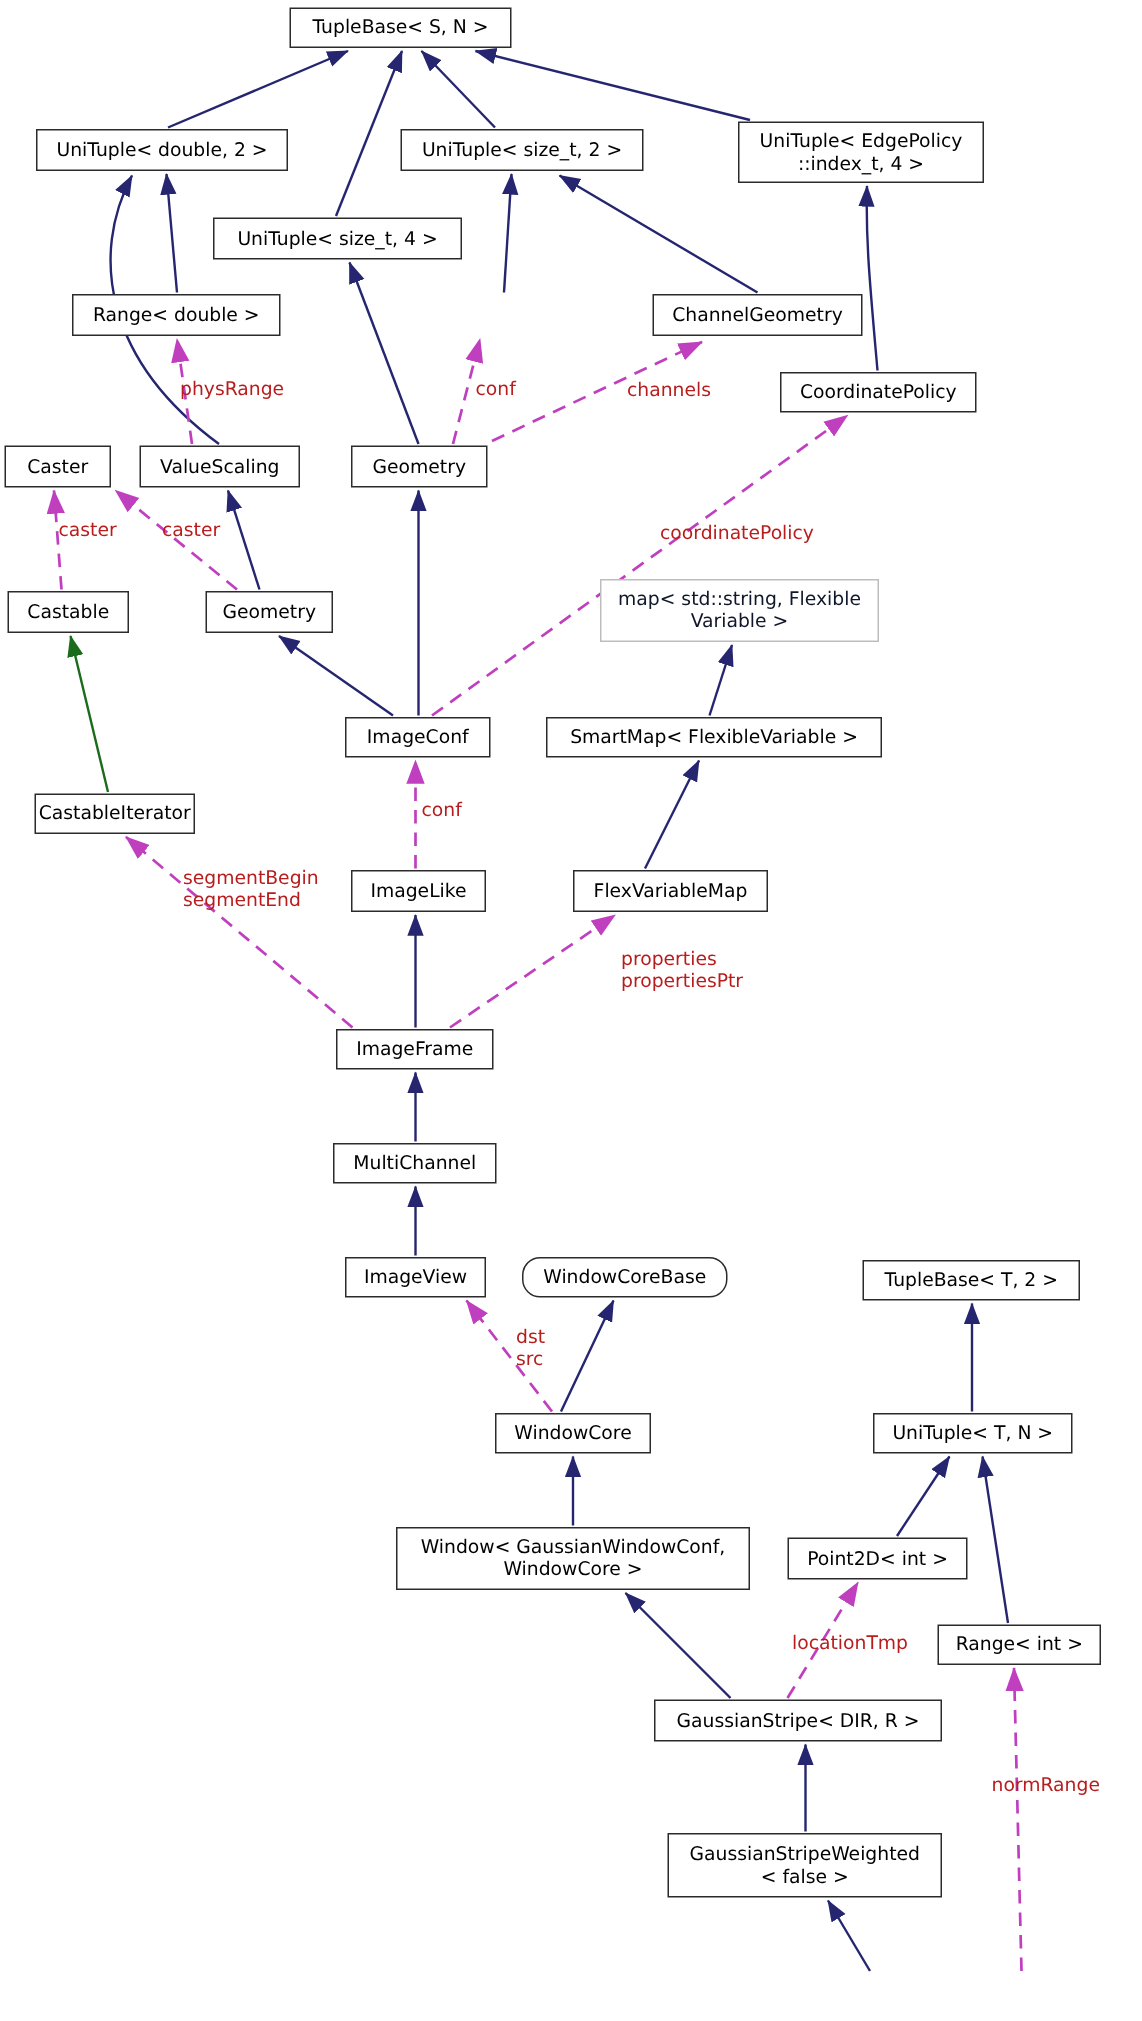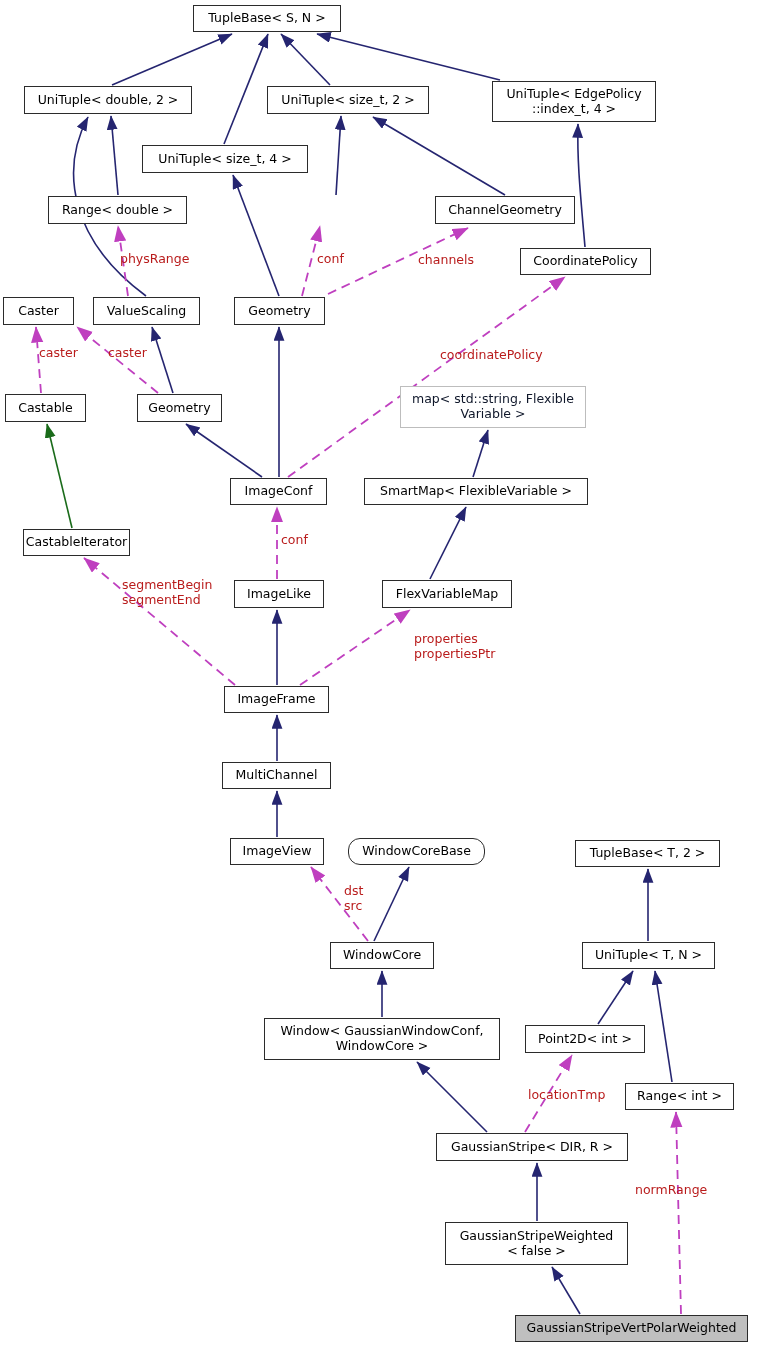--- a/index.html
+++ b/index.html
@@ -131,31 +131,30 @@
   <div class="node" style="left:575px;top:840px;width:145px;height:27px;">TupleBase&lt; T, 2 &gt;</div>
   <div class="node" style="left:330px;top:942px;width:104px;height:27px;">WindowCore</div>
   <div class="node" style="left:582px;top:942px;width:133px;height:27px;">UniTuple&lt; T, N &gt;</div>
   <div class="node" style="left:264px;top:1018px;width:236px;height:42px;">Window&lt; GaussianWindowConf,
 WindowCore &gt;</div>
   <div class="node" style="left:525px;top:1025px;width:120px;height:28px;">Point2D&lt; int &gt;</div>
   <div class="node" style="left:625px;top:1083px;width:109px;height:27px;">Range&lt; int &gt;</div>
   <div class="node" style="left:436px;top:1133px;width:192px;height:28px;">GaussianStripe&lt; DIR, R &gt;</div>
   <div class="node" style="left:445px;top:1222px;width:183px;height:43px;">GaussianStripeWeighted
 &lt; false &gt;</div>
-  <div class="node highlight" style="left:515px;top:1315px;width:233px;height:27px;">GaussianStripeVertPolarWeighted</div>
 
   <div class="elabel" style="left:120px;top:252px;">physRange</div>
   <div class="elabel" style="left:317px;top:252px;">conf</div>
   <div class="elabel" style="left:418px;top:253px;">channels</div>
   <div class="elabel" style="left:440px;top:348px;">coordinatePolicy</div>
   <div class="elabel" style="left:39px;top:346px;">caster</div>
   <div class="elabel" style="left:108px;top:346px;">caster</div>
   <div class="elabel" style="left:281px;top:533px;">conf</div>
   <div class="elabel" style="left:122px;top:578px;">segmentBegin
 segmentEnd</div>
   <div class="elabel" style="left:388px;top:632px;margin-left:26px;">properties
 propertiesPtr</div>
   <div class="elabel" style="left:344px;top:884px;">dst
 src</div>
   <div class="elabel" style="left:528px;top:1088px;">locationTmp</div>
-  <div class="elabel" style="left:635px;top:1183px;">normRange</div>
+  <div class="elabel" style="left:661px;top:1183px;">normRange</div>
 
 </div>
 
 </body></html>

